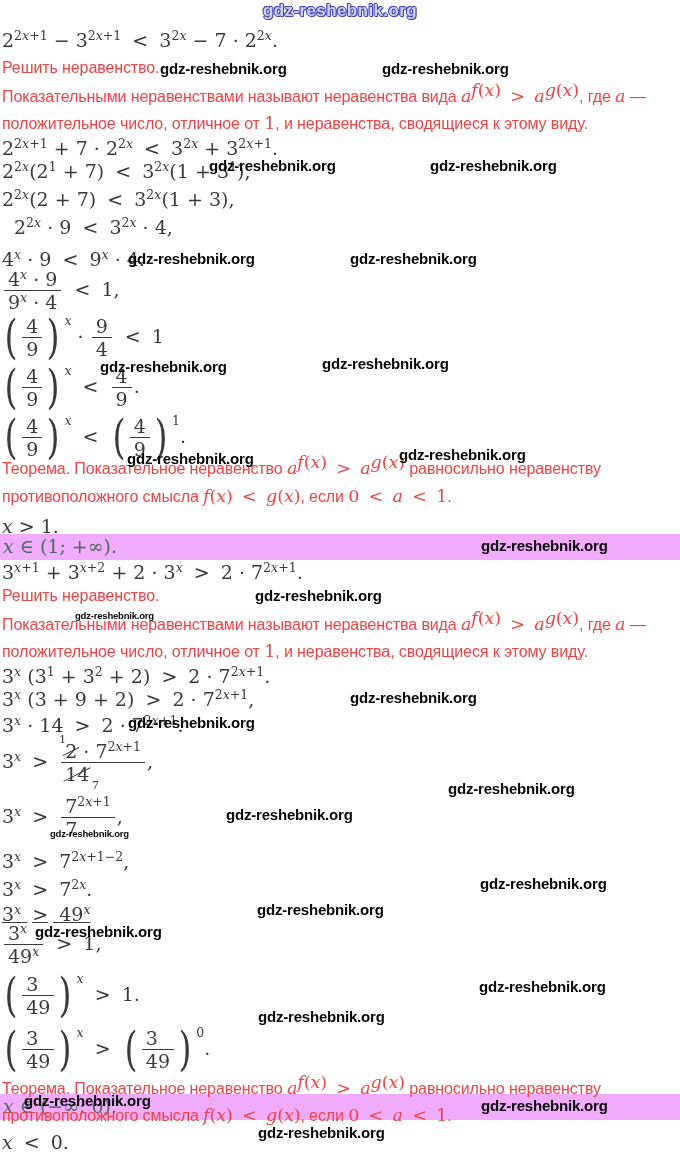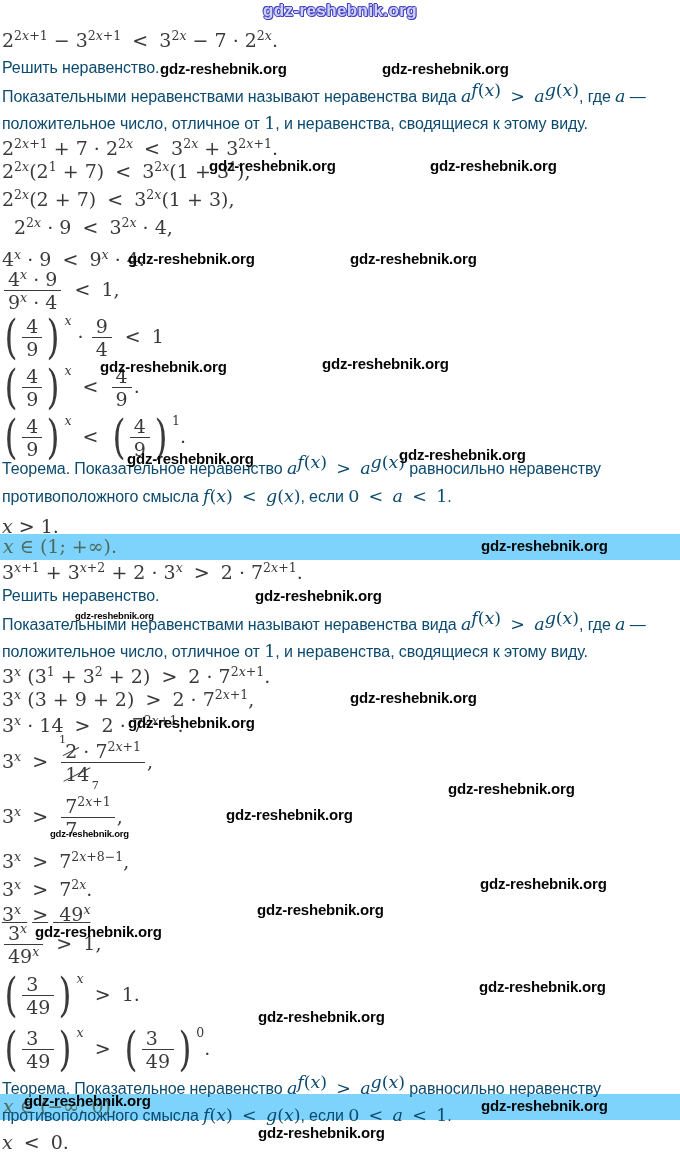--- a/index.html
+++ b/index.html
@@ -8,40 +8,40 @@
   .top-wm{position:absolute;top:1px;left:0;width:100%;text-align:center;
         font-family:"Liberation Sans",sans-serif;font-size:17px;font-weight:700;letter-spacing:.4px;
         color:#cfcff5;
         text-shadow:1px 0 0 #4545c2,-1px 0 0 #4545c2,0 1px 0 #4545c2,0 -1px 0 #4545c2,
                     1px 1px 0 #4545c2,-1px -1px 0 #4545c2;}
   .wm{position:absolute;font-family:"Liberation Sans",sans-serif;font-weight:700;font-size:15px;
         letter-spacing:-.2px;color:#060606;white-space:nowrap;z-index:5;}
   .wm.small{font-size:9.5px;}
   .line{position:absolute;left:2px;white-space:nowrap;color:#3a3a3a;z-index:2;}
   .line.math{font-family:"DejaVu Serif","Liberation Serif",serif;font-size:19px;}
-  .line.text{font-family:"Liberation Sans",sans-serif;font-size:16px;color:#0c4a6e;letter-spacing:-.1px;}
+  .line.text{font-family:"Liberation Sans",sans-serif;font-size:16px;color:#ef4444;letter-spacing:-.1px;}
   .mv{font-family:"DejaVu Serif","Liberation Serif",serif;font-style:italic;}
   .mn{font-family:"DejaVu Serif","Liberation Serif",serif;}
   .line.text .mv,.line.text .mn{font-size:17.5px;}
   .line sup .mv,.line sup .mn{font-size:inherit;}
   .line sup{font-size:.66em;vertical-align:.56em;line-height:0;}
   .sp{display:inline-block;width:5px;}
   .frac{display:inline-block;vertical-align:middle;text-align:left;line-height:1.18;margin:0 2px;}
   .frac .num,.frac .den{display:block;padding:0 4px;}
   .frac .den{border-top:1.4px solid currentColor;}
   .bigp{display:inline-flex;align-items:center;vertical-align:middle;}
   .bp{font-size:2.45em;line-height:.75;transform:scaleX(.72);}
   .bigp + sup{vertical-align:1.45em;margin-left:2px;}
   .cancel{position:relative;display:inline-block;}
   .cancel::after{content:"";position:absolute;left:-3px;right:-3px;top:50%;height:1.4px;margin-top:-.7px;
         background:currentColor;transform:rotate(-27deg);}
   .cancel .clb{position:absolute;font-size:.6em;line-height:1;}
   .cancel.tl .clb{top:-.5em;left:-.55em;}
   .cancel.br .clb{bottom:-.45em;right:-.85em;}
-  .line.result{left:0;width:680px;box-sizing:border-box;background:#7dd3fc;color:#4c6b5f;
+  .line.result{left:0;width:680px;box-sizing:border-box;background:#f0abfc;color:#4c6b5f;
         font-family:"DejaVu Serif","Liberation Serif",serif;font-size:19px;height:26px;line-height:25px;
         padding-left:3px;z-index:1;}
 </style>
 </head>
 <body>
 
 <div id="page">
   <div class="top-wm">gdz-reshebnik.org</div>
   <div id="content">
       <div class="line math" style="top: 29px;"><span class="mn">2</span><sup><span class="mn">2</span><i class="mv">x</i><span class="mn">+1</span></sup> <span class="mn">−</span> <span class="mn">3</span><sup><span class="mn">2</span><i class="mv">x</i><span class="mn">+1</span></sup> <span class="sp"></span><span class="mn">&lt;</span><span class="sp"></span> <span class="mn">3</span><sup><span class="mn">2</span><i class="mv">x</i></sup> <span class="mn">−</span> <span class="mn">7</span> <span class="mn">·</span> <span class="mn">2</span><sup><span class="mn">2</span><i class="mv">x</i></sup>.</div>
@@ -79,21 +79,21 @@
       <div class="line result" style="top: 534px;"><i class="mv">x</i> <span class="mn">∈</span> <span class="mn">(1;</span> <span class="mn">+∞)</span>.</div>
       <div class="line math" style="top: 561px;"><span class="mn">3</span><sup><i class="mv">x</i><span class="mn">+1</span></sup> <span class="mn">+</span> <span class="mn">3</span><sup><i class="mv">x</i><span class="mn">+2</span></sup> <span class="mn">+</span> <span class="mn">2</span> <span class="mn">·</span> <span class="mn">3</span><sup><i class="mv">x</i></sup> <span class="sp"></span><span class="mn">&gt;</span><span class="sp"></span> <span class="mn">2</span> <span class="mn">·</span> <span class="mn">7</span><sup><span class="mn">2</span><i class="mv">x</i><span class="mn">+1</span></sup>.</div>
       <div class="line text" style="top: 587px;">Решить неравенство.</div>
       <div class="line text" style="top: 614px;">Показательными неравенствами называют неравенства вида <i class="mv">a</i><sup><i class="mv">f</i><span class="mn">(</span><i class="mv">x</i><span class="mn">)</span></sup> <span class="sp"></span><span class="mn">&gt;</span><span class="sp"></span> <i class="mv">a</i><sup><i class="mv">g</i><span class="mn">(</span><i class="mv">x</i><span class="mn">)</span></sup>, где <i class="mv">a</i> —</div>
       <div class="line text" style="top: 641px;">положительное число, отличное от <span class="mn">1</span>, и неравенства, сводящиеся к этому виду.</div>
       <div class="line math" style="top: 665px;"><span class="mn">3</span><sup><i class="mv">x</i></sup> <span class="mn">(3</span><sup><span class="mn">1</span></sup> <span class="mn">+</span> <span class="mn">3</span><sup><span class="mn">2</span></sup> <span class="mn">+</span> <span class="mn">2)</span> <span class="sp"></span><span class="mn">&gt;</span><span class="sp"></span> <span class="mn">2</span> <span class="mn">·</span> <span class="mn">7</span><sup><span class="mn">2</span><i class="mv">x</i><span class="mn">+1</span></sup>.</div>
       <div class="line math" style="top: 688px;"><span class="mn">3</span><sup><i class="mv">x</i></sup> <span class="mn">(3</span> <span class="mn">+</span> <span class="mn">9</span> <span class="mn">+</span> <span class="mn">2)</span> <span class="sp"></span><span class="mn">&gt;</span><span class="sp"></span> <span class="mn">2</span> <span class="mn">·</span> <span class="mn">7</span><sup><span class="mn">2</span><i class="mv">x</i><span class="mn">+1</span></sup>,</div>
       <div class="line math" style="top: 714px;"><span class="mn">3</span><sup><i class="mv">x</i></sup> <span class="mn">·</span> <span class="mn">14</span> <span class="sp"></span><span class="mn">&gt;</span><span class="sp"></span> <span class="mn">2</span> <span class="mn">·</span> <span class="mn">7</span><sup><span class="mn">2</span><i class="mv">x</i><span class="mn">+1</span></sup>.</div>
       <div class="line math" style="top: 740px;"><span class="mn">3</span><sup><i class="mv">x</i></sup> <span class="sp"></span><span class="mn">&gt;</span><span class="sp"></span> <span class="frac"><span class="num"><span class="cancel tl"><span class="cx"><span class="mn">2</span></span><span class="clb"><span class="mn">1</span></span></span> <span class="mn">·</span> <span class="mn">7</span><sup><span class="mn">2</span><i class="mv">x</i><span class="mn">+1</span></sup></span><span class="den"><span class="cancel br"><span class="cx"><span class="mn">14</span></span><span class="clb"><span class="mn">7</span></span></span></span></span>,</div>
       <div class="line math" style="top: 795px;"><span class="mn">3</span><sup><i class="mv">x</i></sup> <span class="sp"></span><span class="mn">&gt;</span><span class="sp"></span> <span class="frac"><span class="num"><span class="mn">7</span><sup><span class="mn">2</span><i class="mv">x</i><span class="mn">+1</span></sup></span><span class="den"><span class="mn">7</span></span></span>,</div>
-      <div class="line math" style="top: 850px;"><span class="mn">3</span><sup><i class="mv">x</i></sup> <span class="sp"></span><span class="mn">&gt;</span><span class="sp"></span> <span class="mn">7</span><sup><span class="mn">2</span><i class="mv">x</i><span class="mn">+8−1</span></sup>,</div>
+      <div class="line math" style="top: 850px;"><span class="mn">3</span><sup><i class="mv">x</i></sup> <span class="sp"></span><span class="mn">&gt;</span><span class="sp"></span> <span class="mn">7</span><sup><span class="mn">2</span><i class="mv">x</i><span class="mn">+1−2</span></sup>,</div>
       <div class="line math" style="top: 878px;"><span class="mn">3</span><sup><i class="mv">x</i></sup> <span class="sp"></span><span class="mn">&gt;</span><span class="sp"></span> <span class="mn">7</span><sup><span class="mn">2</span><i class="mv">x</i></sup>.</div>
       <div class="line math" style="top: 903px; text-decoration: underline;"><span class="mn">3</span><sup><i class="mv">x</i></sup> <span class="sp"></span><span class="mn">&gt;</span><span class="sp"></span> <span class="mn">49</span><sup><i class="mv">x</i></sup></div>
       <div class="line math" style="top: 922px;"><span class="frac"><span class="num"><span class="mn">3</span><sup><i class="mv">x</i></sup></span><span class="den"><span class="mn">49</span><sup><i class="mv">x</i></sup></span></span> <span class="sp"></span><span class="mn">&gt;</span><span class="sp"></span> <span class="mn">1</span>,</div>
       <div class="line math" style="top: 973px;"><span class="bigp">
           <span class="bp">(</span>
           <span class="bc"><span class="frac"><span class="num"><span class="mn">3</span></span><span class="den"><span class="mn">49</span></span></span></span>
           <span class="bp">)</span>
         </span><sup><i class="mv">x</i></sup> <span class="sp"></span><span class="mn">&gt;</span><span class="sp"></span> <span class="mn">1</span>.</div>
       <div class="line math" style="top: 1027px;"><span class="bigp">
           <span class="bp">(</span>

